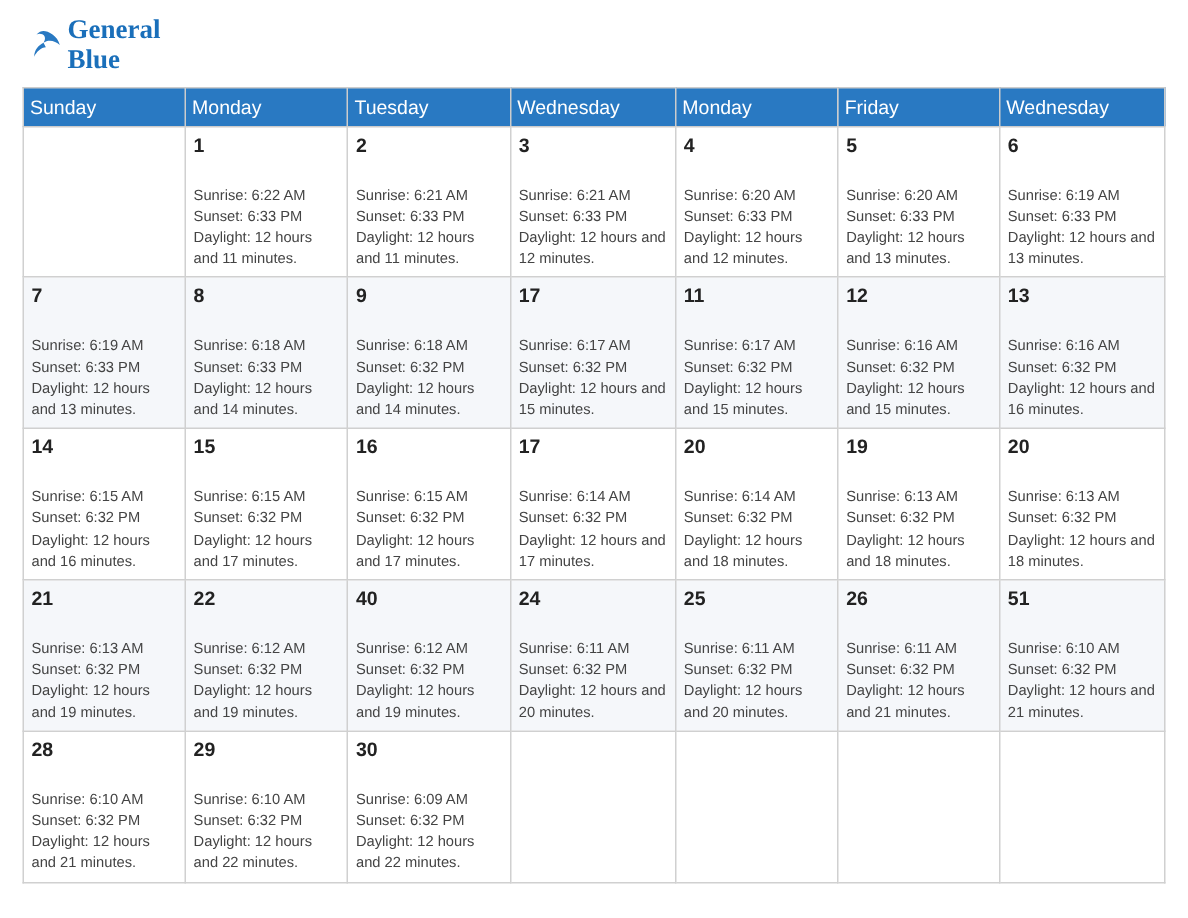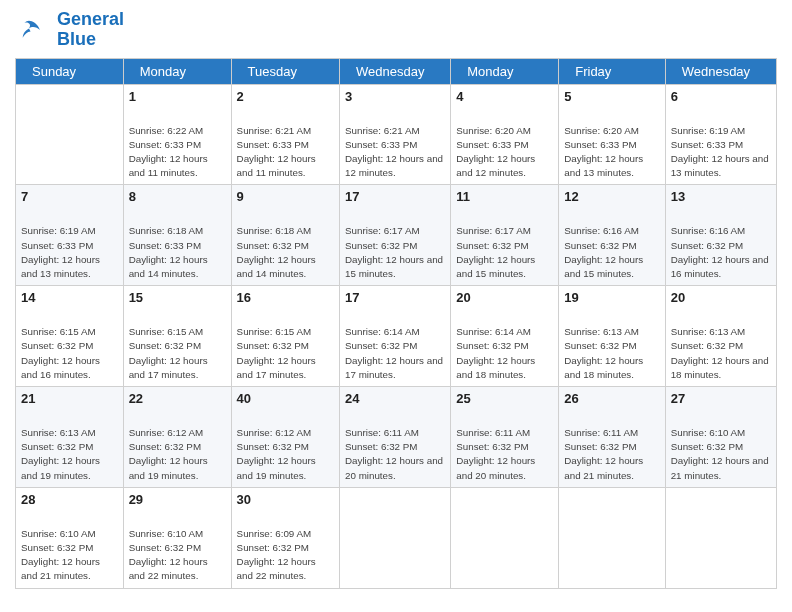--- a/index.html
+++ b/index.html
@@ -17,21 +17,22 @@
     }
     .header {
       display: flex;
       justify-content: space-between;
       align-items: flex-start;
       margin-bottom: 8px;
     }
     .logo {
       display: flex;
       align-items: center;
-      gap: 14px;
+      gap: 2px;
+      font-family: Liberation Serif, serif;
     }
     .logo-text {
       font-size: 18px;
       font-weight: bold;
       color: #333;
       line-height: 1.1;
     }
     .logo-text span {
       color: #1a6fba;
     }
@@ -54,21 +55,21 @@
     }
     .calendar {
       width: 100%;
       border-collapse: collapse;
       font-size: 10.5px;
     }
     .calendar th {
       background-color: #2979c2;
       color: #fff;
       text-align: left;
-      padding: 5px 16px;
+      padding: 5px 4px;
       font-size: 13px;
       font-weight: normal;
       border: 1px solid #ccc;
     }
     .calendar td {
       border: 1px solid #d0d0d0;
       vertical-align: top;
       padding: 4px 5px;
       width: 113px;
       height: 80px;
@@ -286,21 +287,21 @@
             Sunrise: 6:11 AM<br>Sunset: 6:32 PM<br>Daylight: 12 hours and 20 minutes.
           </div>
         </td>
           <td>
           <span class="day-number">26</span>
           <div class="day-info">
             Sunrise: 6:11 AM<br>Sunset: 6:32 PM<br>Daylight: 12 hours and 21 minutes.
           </div>
         </td>
           <td>
-          <span class="day-number">27</span>
+          <span class="day-number">51</span>
           <div class="day-info">
             Sunrise: 6:10 AM<br>Sunset: 6:32 PM<br>Daylight: 12 hours and 21 minutes.
           </div>
         </td>
         </tr>
         <tr>
           <td>
           <span class="day-number">28</span>
           <div class="day-info">
             Sunrise: 6:10 AM<br>Sunset: 6:32 PM<br>Daylight: 12 hours and 21 minutes.

